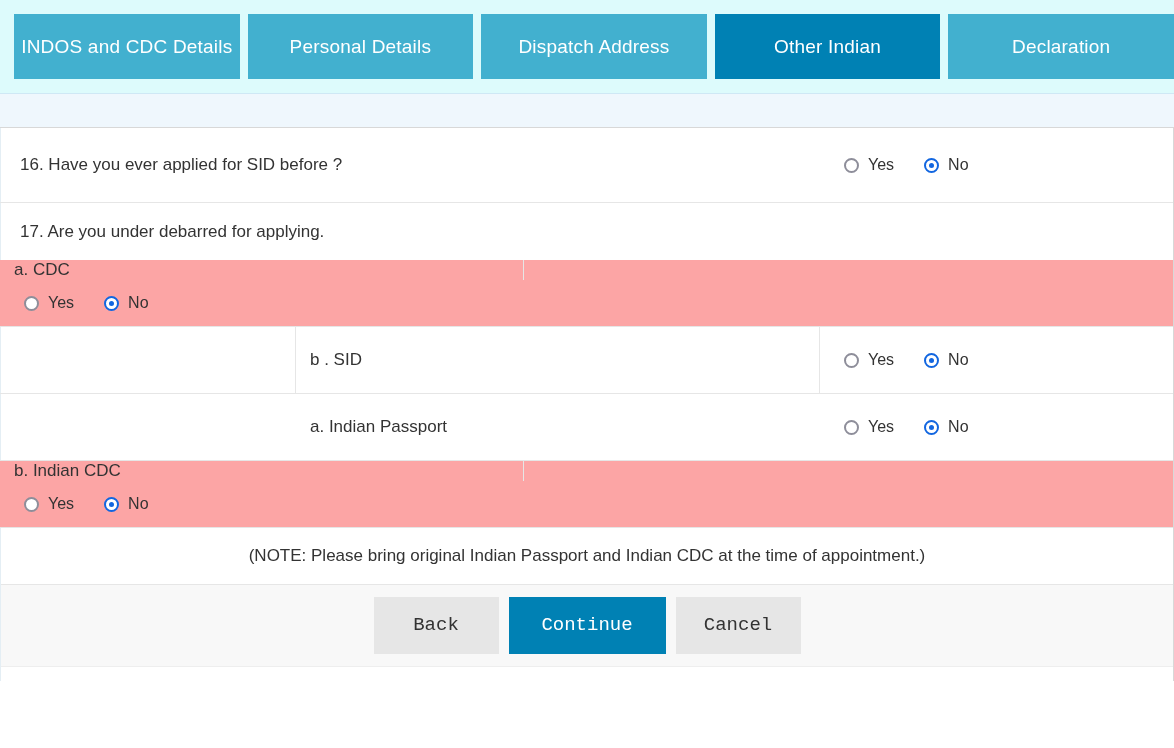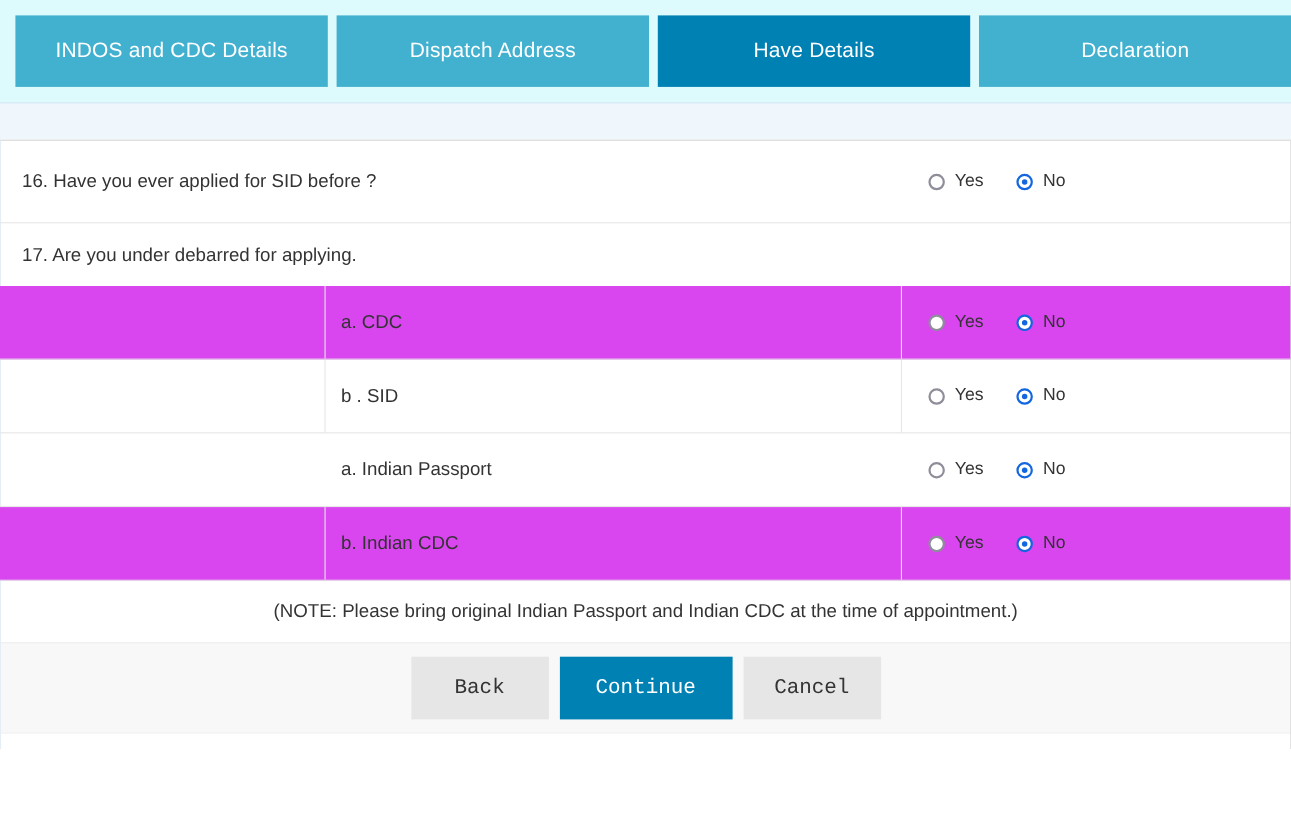--- a/index.html
+++ b/index.html
@@ -81,21 +81,21 @@
 
   
   .qrow {
     position: relative;
     width: 100%;
     display: flex;
     align-items: center;
     border-bottom: 1px solid #e6e6e6;
   }
   .qrow.plain { border-bottom: none; }
-  .qrow.shade { background: #d946ef; }
+  .qrow.shade { background: #fca5a5; flex-direction: column; }
 
   .qtext {
     font-size: 17px;
     color: #333333;
     padding-left: 20px;
   }
 
   
   .hdrrow { height: 75px; }
   .hdrrow.h16 { height: 75px; }
@@ -230,24 +230,27 @@
 <body>
 
 <div id="app">
 
   <div class="tabstrip">
     <div class="tabs">
       <div class="tab">
         <span>INDOS and CDC Details</span>
       </div>
       <div class="tab">
+        <span>Personal Details</span>
+      </div>
+      <div class="tab">
         <span>Dispatch Address</span>
       </div>
       <div class="tab active">
-        <span>Have Details</span>
+        <span>Other Indian</span>
       </div>
       <div class="tab">
         <span>Declaration</span>
       </div>
     </div>
   </div>
 
   <div class="band"></div>
 
   <div class="card">

